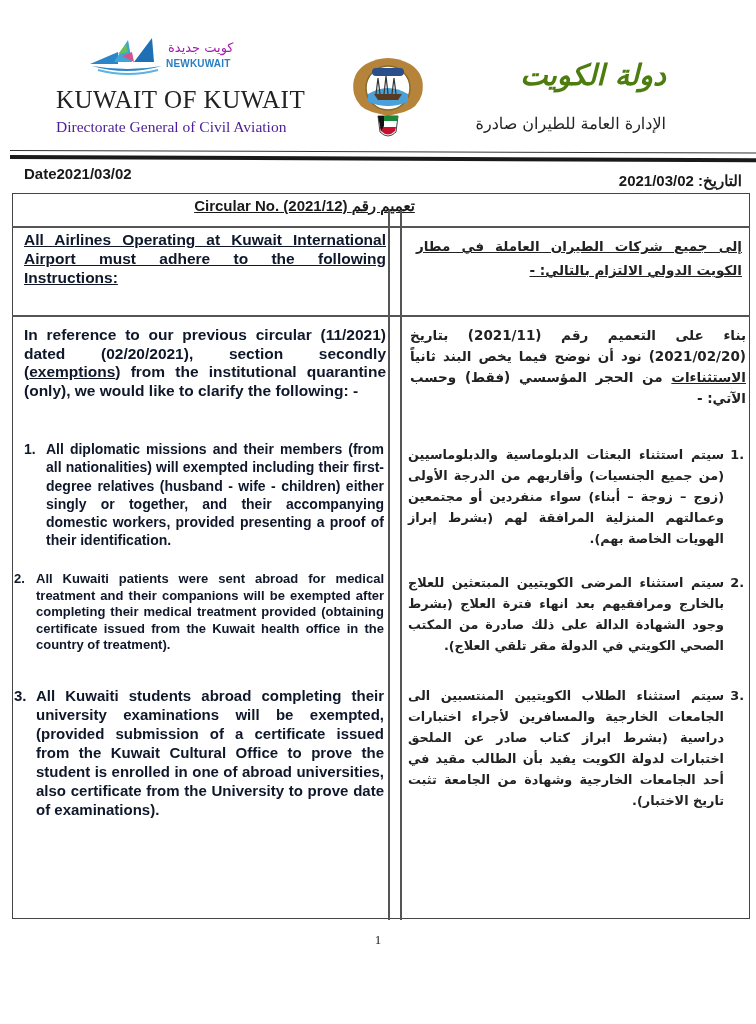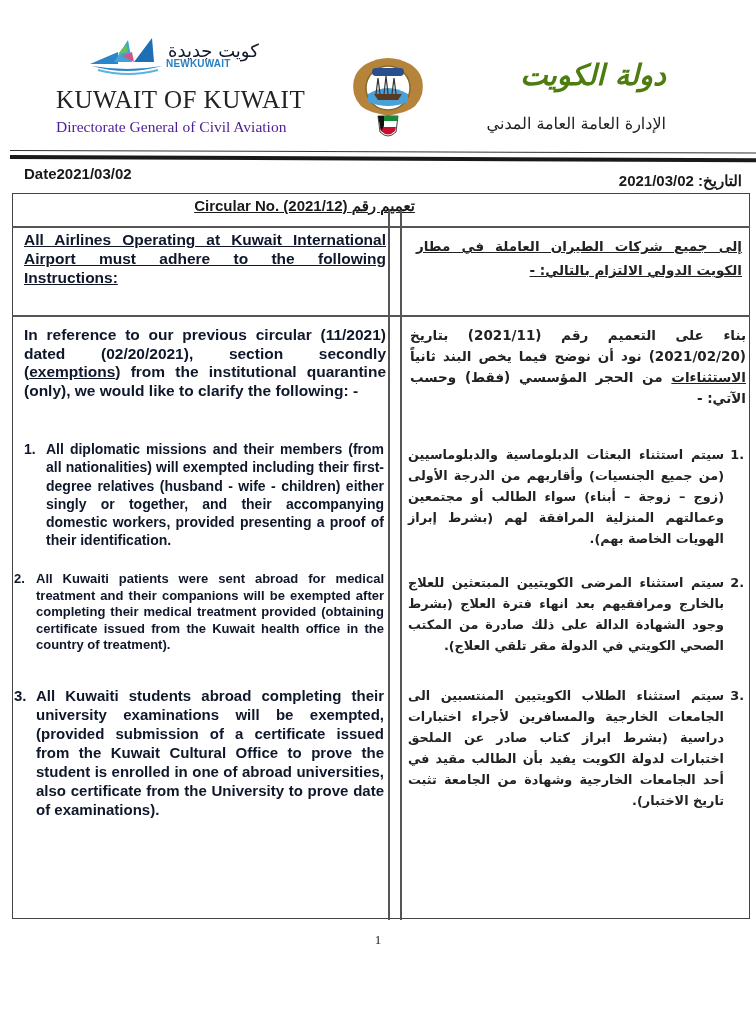--- a/index.html
+++ b/index.html
@@ -4,21 +4,21 @@
 <style>
   html, body { margin: 0; padding: 0; }
   body {
     width: 756px; height: 1024px; background: #ffffff; position: relative; overflow: hidden;
     font-family: "Liberation Sans", sans-serif; color: #1a1a1a;
   }
   .abs { position: absolute; }
 
   
   .logo-newkuwait { left: 88px; top: 34px; width: 160px; height: 48px; }
-  .logo-arabic { left: 168px; top: 40px; font-size: 18px; color: #0f172a; font-family: "DejaVu Sans", sans-serif; }
+  .logo-arabic { left: 168px; top: 40px; font-size: 13px; color: #a21caf; font-family: "DejaVu Sans", sans-serif; }
   .logo-en { left: 166px; top: 58px; font-size: 10px; font-weight: bold; color: #2b7fc0; letter-spacing: 0.2px; }
   .state-title { left: 56px; top: 86px; font-family: "Liberation Serif", serif; font-size: 25px; letter-spacing: 0.5px; color: #222; }
   .dgca-title { left: 56px; top: 118px; font-family: "Liberation Serif", serif; font-size: 15.5px; color: #4c1d95; }
   .emblem { left: 348px; top: 54px; width: 80px; height: 88px; }
   .ar-state { right: 90px; top: 58px; font-size: 29px; font-weight: bold; font-family: "DejaVu Serif", serif; direction: rtl; color: #4d7c0f; font-style: italic; }
   .ar-dgca { right: 90px; top: 114px; font-size: 16px; font-family: "DejaVu Serif", serif; direction: rtl; color: #222; }
 
   .rule-thin { left: 10px; width: 746px; top: 150px; height: 1px; background: #333; transform: rotate(0.2deg); transform-origin: left; }
   .rule-thick { left: 10px; width: 746px; top: 155px; height: 4px; background: #1a1a1a; transform: rotate(0.25deg); transform-origin: left; }
 
@@ -84,21 +84,21 @@
     <path d="M28 40 L30 24 L32 40 M36 40 L38 22 L40 40 M44 40 L46 24 L48 40" stroke="#333" stroke-width="1.2" fill="none"></path>
     <path d="M26 40 L54 40 L50 46 L30 46 Z" fill="#5a3a20"></path>
     <path d="M30 62 L50 62 L48 78 Q40 86 32 78 Z" fill="#ffffff" stroke="#444" stroke-width="1"></path>
     <path d="M30 62 L50 62 L49 67 L31 67 Z" fill="#1a8a3a"></path>
     <path d="M32 73 L48 73 L47 77 Q40 84 33 77 Z" fill="#c8102e"></path>
     <path d="M30 62 L36 62 L36 72 L33 77 Z" fill="#111"></path>
   </svg>
 </div>
 
 <div class="abs ar-state">دولة الكويت</div>
-<div class="abs ar-dgca">الإدارة العامة العامة المدني</div>
+<div class="abs ar-dgca">الإدارة العامة للطيران صادرة</div>
 
 <div class="abs rule-thin"></div>
 <div class="abs rule-thick"></div>
 
 <div class="abs date-en">Date2021/03/02</div>
 <div class="abs date-ar">
   <span>التاريخ:</span>
   <span>2021/03/02</span>
 </div>
 
@@ -127,21 +127,21 @@
   <span class="body">All Kuwaiti students abroad completing their university examinations will be exempted, (provided submission of a certificate issued from the Kuwait Cultural Office to prove the student is enrolled in one of abroad universities, also certificate from the University to prove date of examinations).</span>
 </div>
 
 <div class="abs cell-ar ar-heading">إلى جميع شركات الطيران العاملة في مطار الكويت الدولي الالتزام بالتالي: -</div>
 <div class="abs cell-ar ar-intro">
   <span>بناء على التعميم رقم (2021/11) بتاريخ (2021/02/20) نود أن نوضح فيما يخص البند ثانياً </span><u>الاستثناءات</u><span> من الحجر المؤسسي (فقط) وحسب الآتي: -</span>
 </div>
 
 <div class="item cell-ar ar-item ar-item-1">
   <span class="num">.1</span>
-  <span class="body">سيتم استثناء البعثات الدبلوماسية والدبلوماسيين (من جميع الجنسيات) وأقاربهم من الدرجة الأولى (زوج – زوجة – أبناء) سواء الطالب أو مجتمعين وعمالتهم المنزلية المرافقة لهم (بشرط إبراز الهويات الخاصة بهم).</span>
+  <span class="body">سيتم استثناء البعثات الدبلوماسية والدبلوماسيين (من جميع الجنسيات) وأقاربهم من الدرجة الأولى (زوج – زوجة – أبناء) سواء منفردين أو مجتمعين وعمالتهم المنزلية المرافقة لهم (بشرط إبراز الهويات الخاصة بهم).</span>
 </div>
 <div class="item cell-ar ar-item ar-item-2">
   <span class="num">.2</span>
   <span class="body">سيتم استثناء المرضى الكويتيين المبتعثين للعلاج بالخارج ومرافقيهم بعد انهاء فترة العلاج (بشرط وجود الشهادة الدالة على ذلك صادرة من المكتب الصحي الكويتي في الدولة مقر تلقي العلاج).</span>
 </div>
 <div class="item cell-ar ar-item ar-item-3">
   <span class="num">.3</span>
   <span class="body">سيتم استثناء الطلاب الكويتيين المنتسبين الى الجامعات الخارجية والمسافرين لأجراء اختبارات دراسية (بشرط ابراز كتاب صادر عن الملحق اختبارات لدولة الكويت يفيد بأن الطالب مقيد في أحد الجامعات الخارجية وشهادة من الجامعة تثبت تاريخ الاختبار).</span>
 </div>
 

